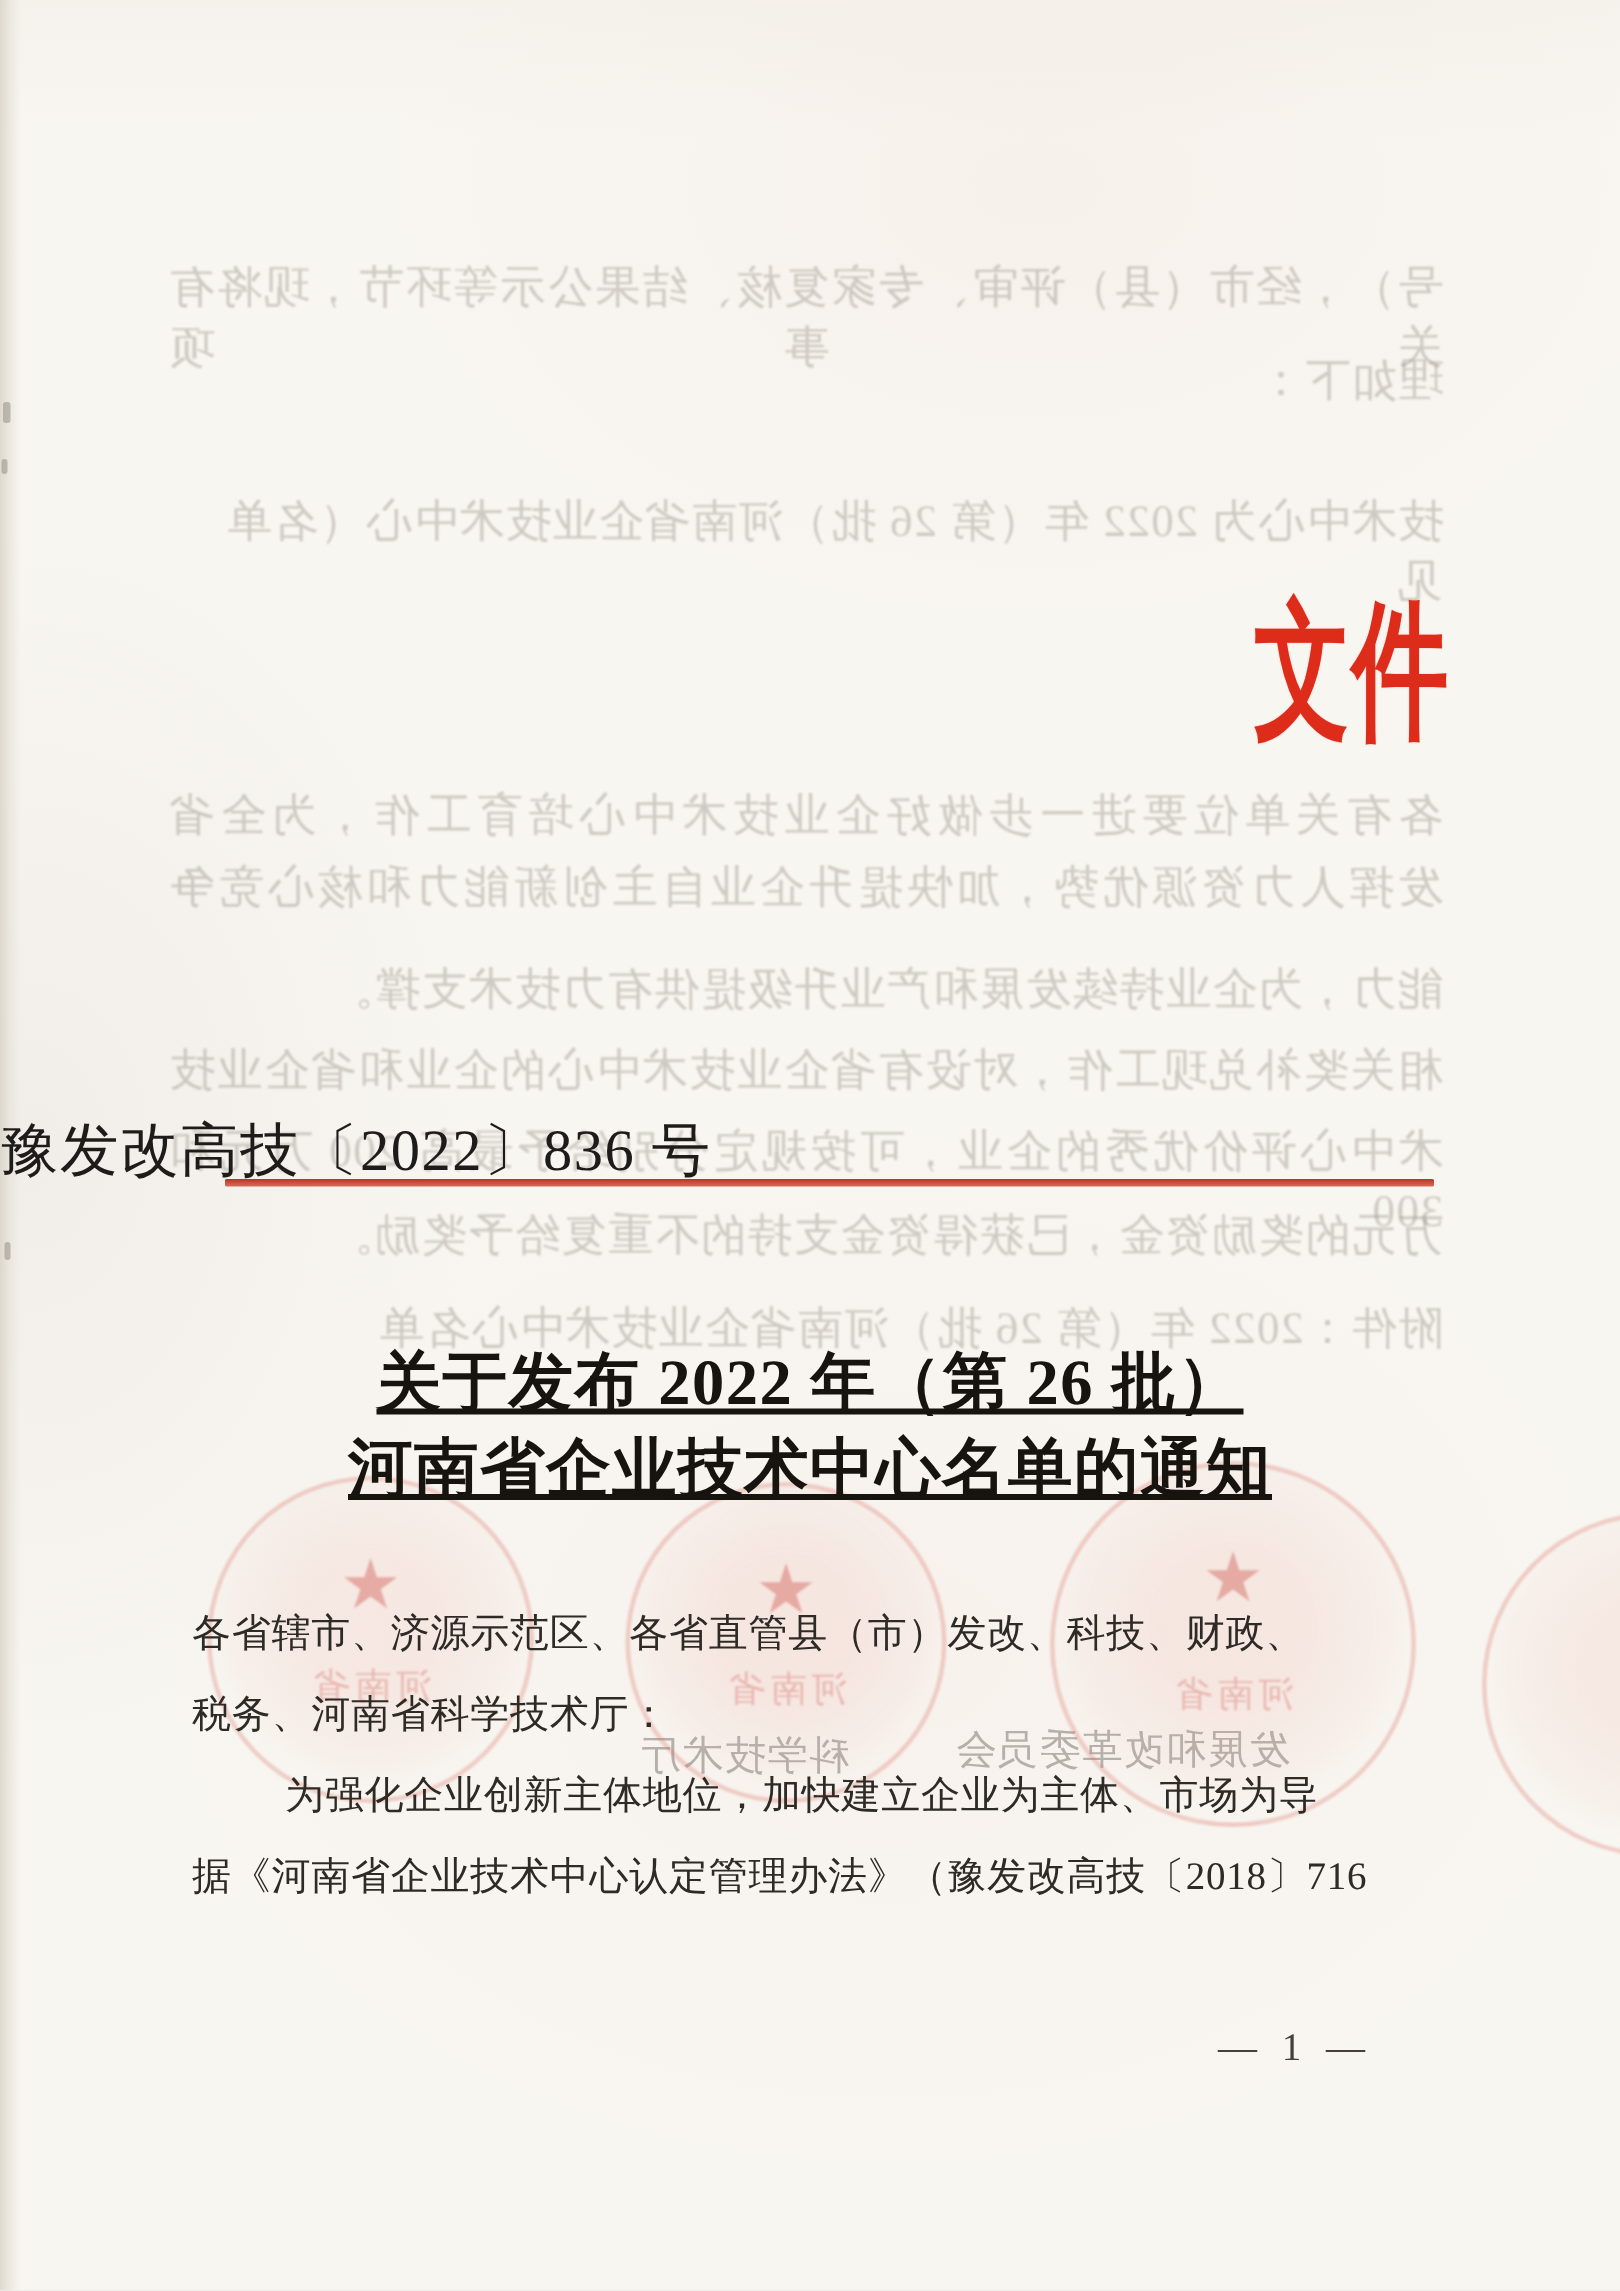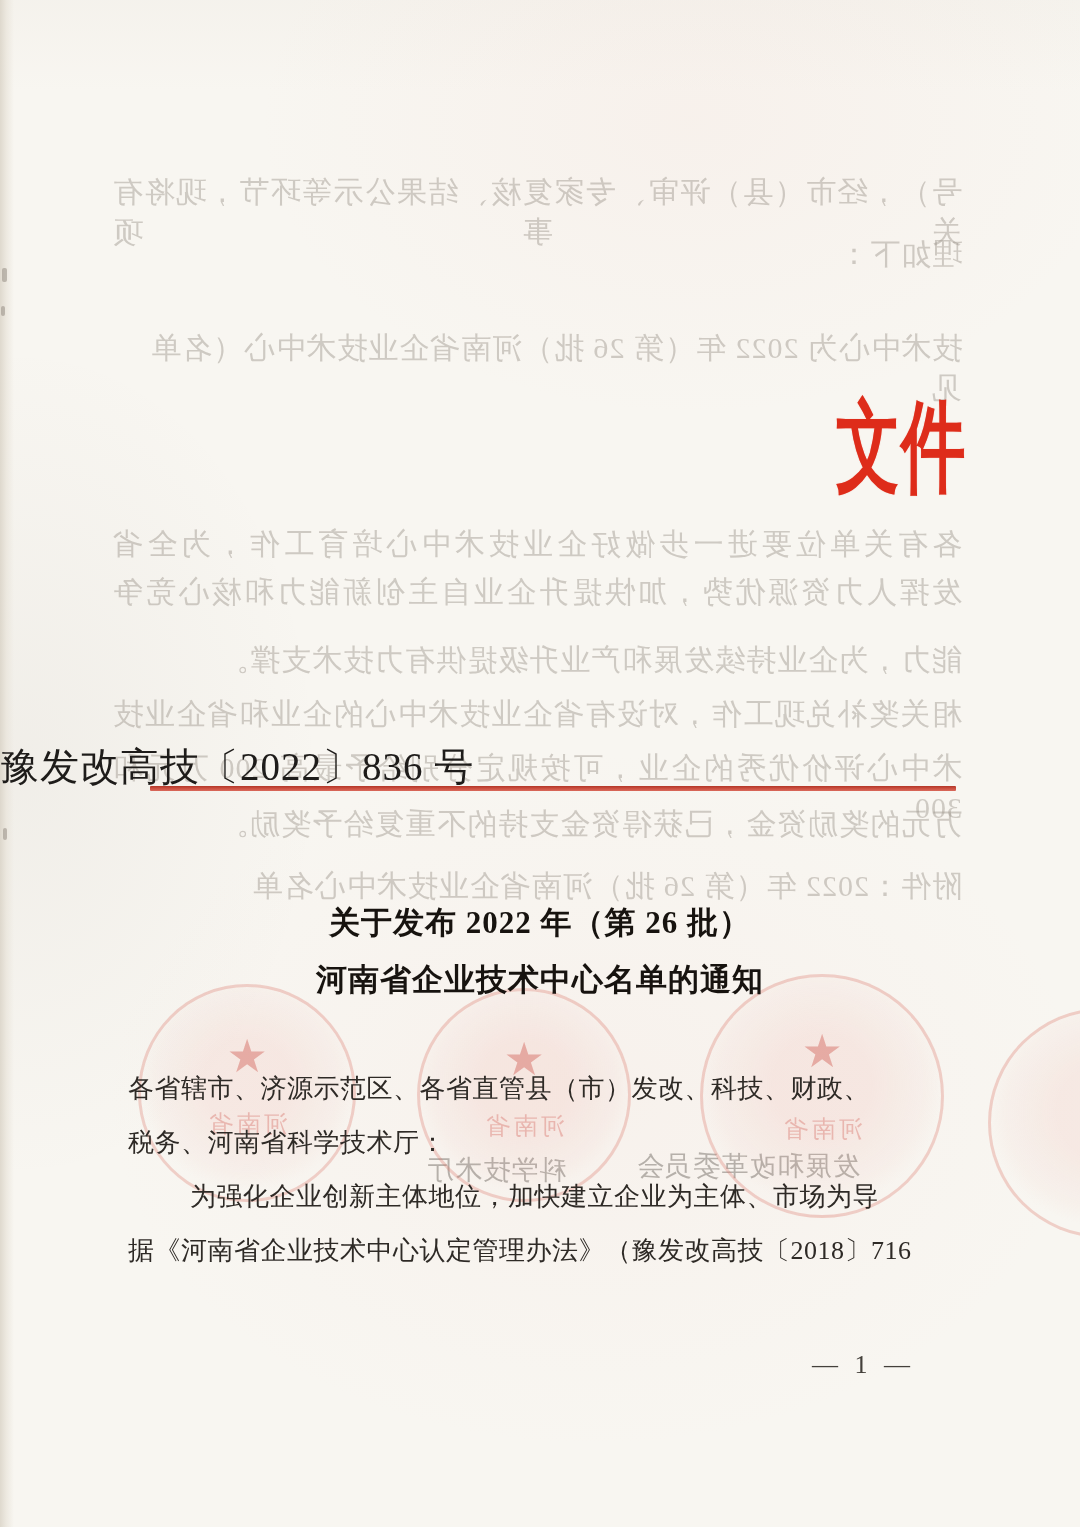--- a/index.html
+++ b/index.html
@@ -88,21 +88,21 @@
   .red-rule{
     position:absolute;left:150px;top:786px;width:806px;height:5px;
     background:linear-gradient(180deg,#b23627 0%, #cf5243 55%, #d96a5c 100%);
     border-radius:1px;
   }
 
   
   .title{
     position:absolute;left:0;top:894px;width:100%;
     text-align:center;color:#17130f;font-weight:bold;
-    font-size:31px;line-height:57px;letter-spacing:1px;
+    font-size:43px;line-height:57px;letter-spacing:1px;text-decoration:underline;
   }
 
   
   .body-text{
     position:absolute;left:128px;top:1062px;width:834px;
     font-size:26px;color:#2e2a26;
   }
   .body-line{line-height:54px;white-space:nowrap;letter-spacing:.5px;}
   .body-line.indent{text-indent:62px;}
 

